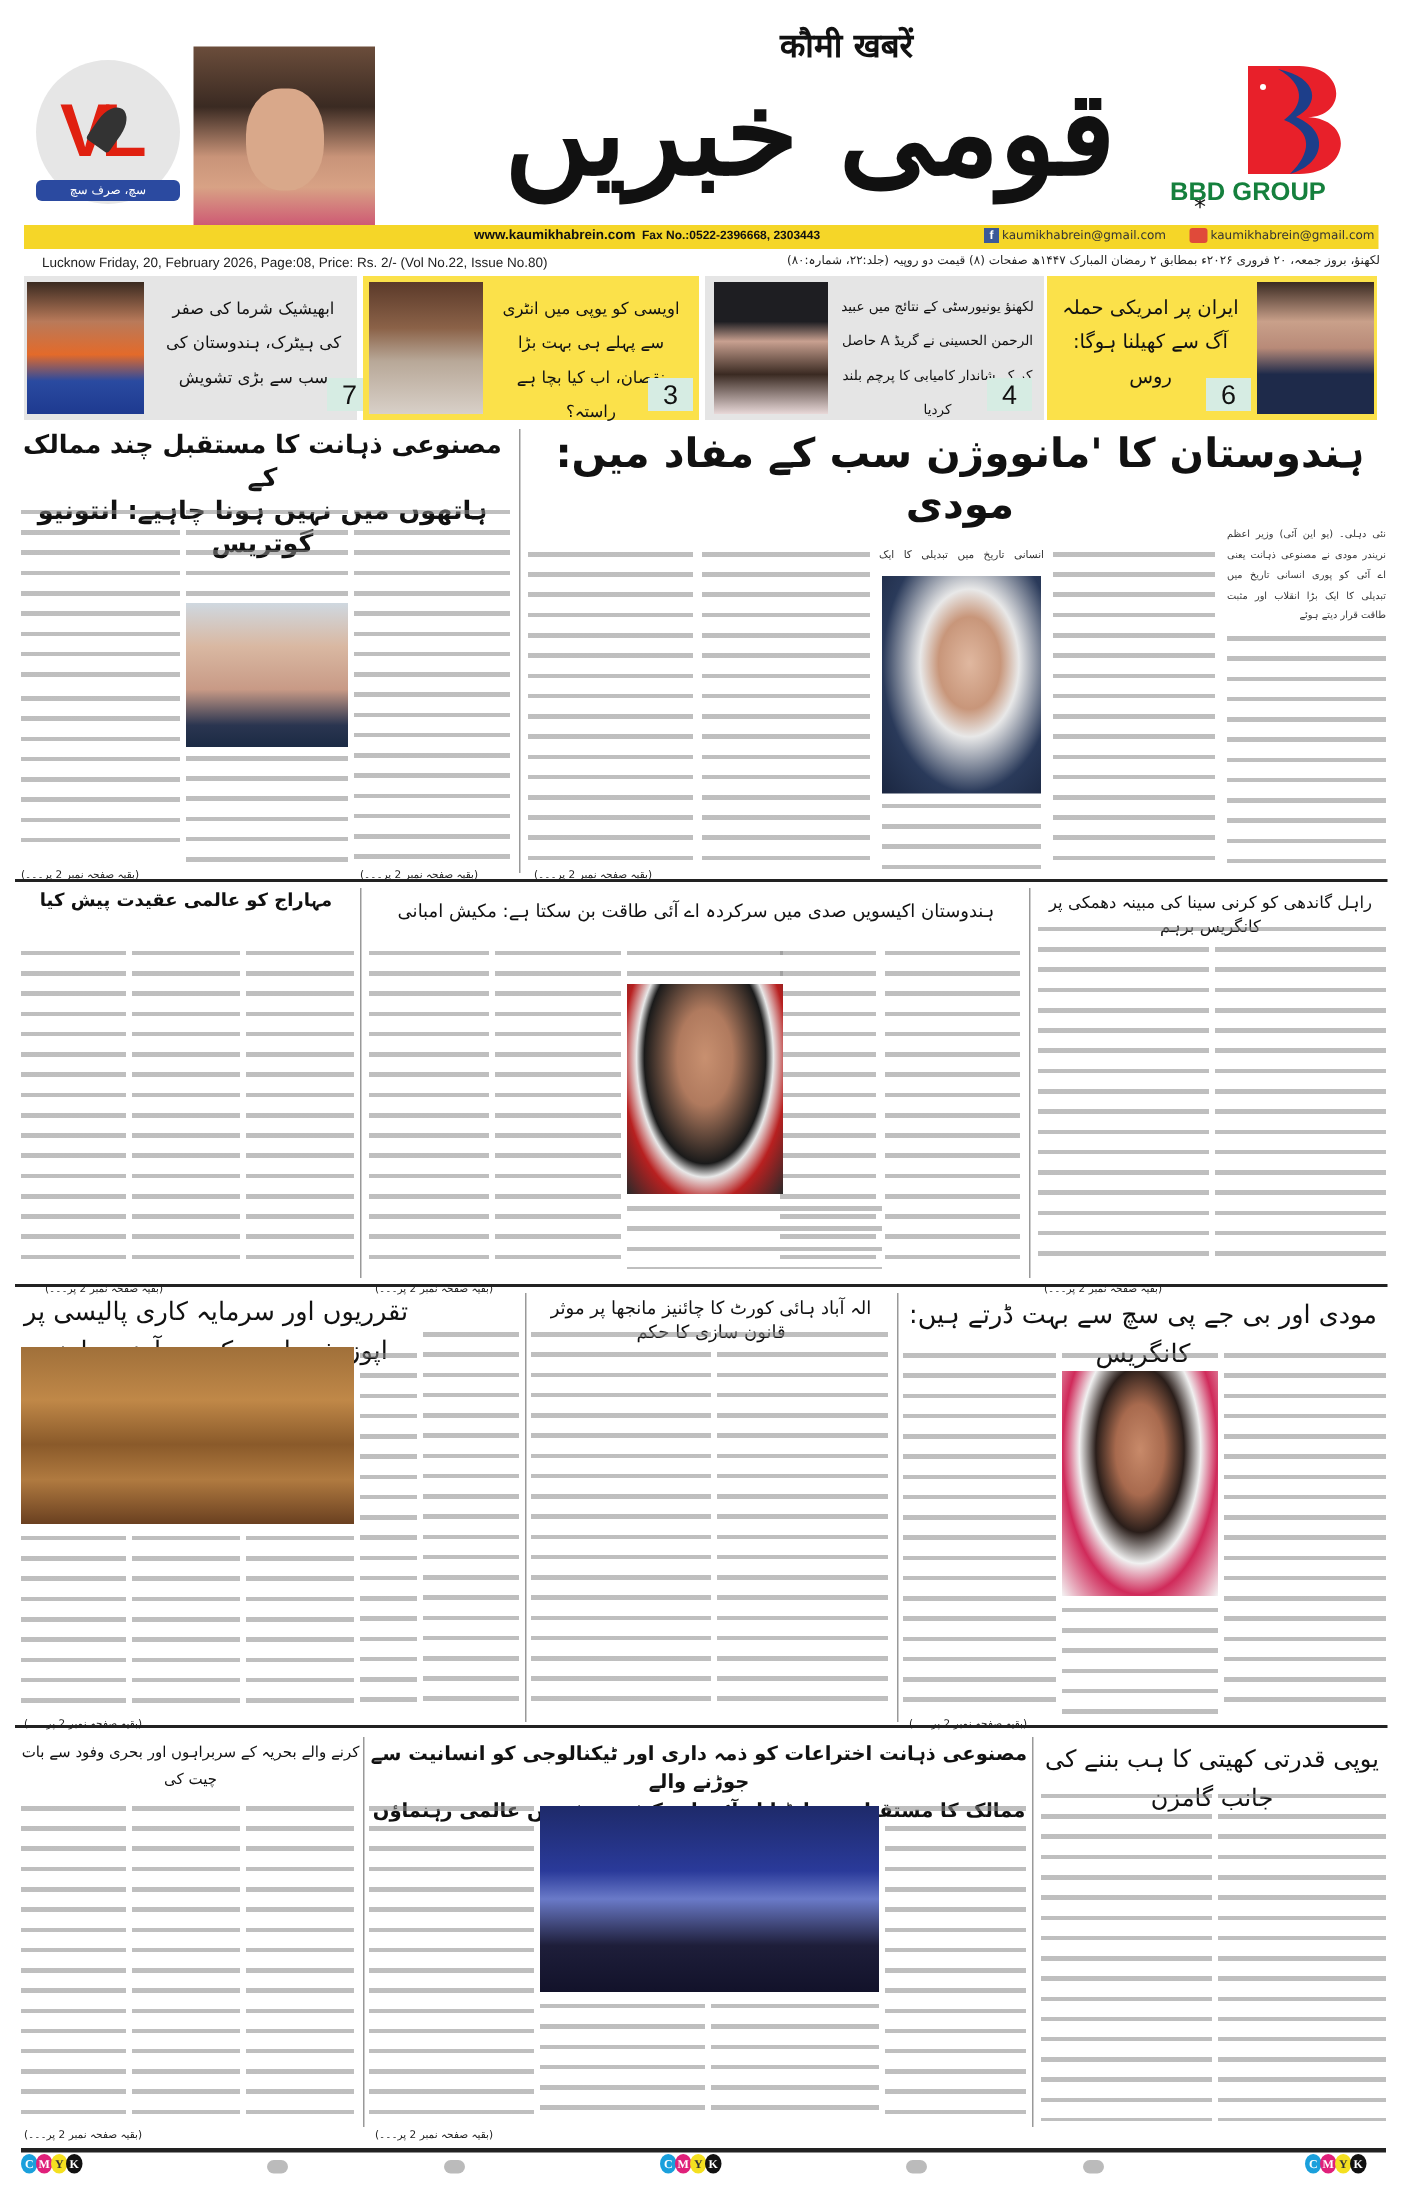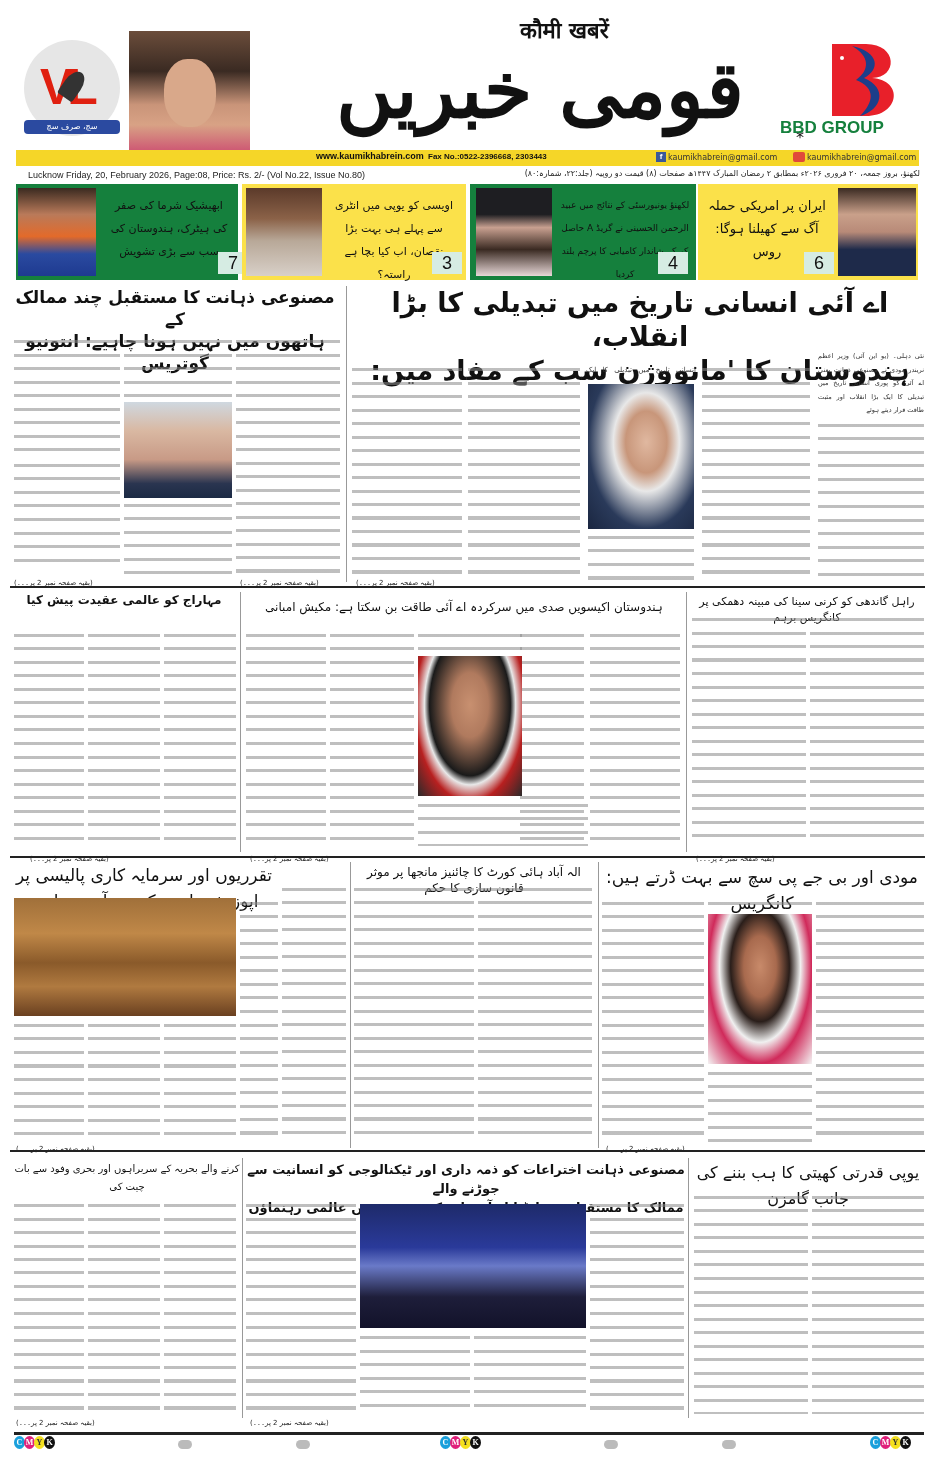--- a/index.html
+++ b/index.html
@@ -25,21 +25,21 @@
   .fax { left: 428px; top: 152px; font: bold 8px "Liberation Sans", sans-serif; }
   .fb-mail { left: 656px; top: 152px; font-size: 8px; color: #333; }
   .fb-icon { display: inline-block; width: 10px; height: 10px; background: #3b5998; color: #fff; font: bold 8px "Liberation Sans", sans-serif; text-align: center; line-height: 10px; margin-right: 2px; vertical-align: middle; }
   .gm-mail { left: 793px; top: 152px; font-size: 8px; color: #333; }
   .gm-icon { display: inline-block; width: 12px; height: 10px; background: #e04a3a; margin-right: 2px; vertical-align: middle; border-radius: 2px; }
   .dateline-en { left: 16px; top: 170px; font: 9px "Liberation Sans", sans-serif; color: #222; padding-left: 12px; }
   .dateline-ur { left: 470px; top: 169px; width: 450px; font-size: 8px; color: #222; text-align: right; direction: rtl; }
 
   
   .teaser { top: 184px; height: 96px; }
-  .teaser.orange { background: #15803d; }
+  .teaser.orange { background: #e5e5e5; }
   .teaser.yellow { background: #fbe14a; }
   .teaser .pic { position: absolute; top: 4px; width: 78px; height: 88px; }
   .teaser .txt { position: absolute; top: 10px; font-size: 11px; line-height: 23px; direction: rtl; text-align: center; color: #111; }
   .teaser .num { position: absolute; bottom: 6px; width: 30px; height: 22px; background: #d6ece3; font: 18px "Liberation Sans", sans-serif; text-align: center; line-height: 22px; }
 
   
   .hl { font-weight: bold; direction: rtl; text-align: center; color: #111; }
   .col-text { font-size: 6.5px; line-height: 13.5px; color: #555; direction: rtl; text-align: justify; overflow: hidden; }
   .fake-lines { background: repeating-linear-gradient(180deg, transparent 0 4px, #8a8a8a 4px 7px, transparent 7px 13.5px); opacity: .55; }
   .rule-h { height: 2px; background: #222; }
@@ -104,21 +104,20 @@
   <div class="txt" style="left:4px;width:130px;font-size:13px;">ایران پر امریکی حملہ آگ سے کھیلنا ہوگا: روس</div>
   <div class="num" style="left:106px;">6</div>
   <div class="pic" style="left:140px;width:78px;background:linear-gradient(180deg,#3a2a22 0%,#c9a08a 30%,#b88a78 50%,#1e2a4a 70%,#1e2a4a 100%);"></div>
 </div>
 
 <div class="abs hl" style="left:10px;top:286px;width:330px;font-size:17px;line-height:22px;">
   <div>مصنوعی ذہانت کا مستقبل چند ممالک کے</div>
   <div>ہاتھوں میں نہیں ہونا چاہیے: انتونیو گوتریس</div>
 </div>
 <div class="abs hl" style="left:355px;top:286px;width:570px;font-size:27px;line-height:34px;">
-  <div>اے آئی انسانی تاریخ میں تبدیلی کا بڑا انقلاب،</div>
   <div>ہندوستان کا 'مانووژن سب کے مفاد میں: مودی</div>
 </div>
 
 <div class="abs col-text fake-lines" style="left:236px;top:336px;width:104px;height:240px;"></div>
 <div class="abs col-text fake-lines" style="left:124px;top:336px;width:108px;height:96px;"></div>
 <div class="abs col-text fake-lines" style="left:14px;top:336px;width:106px;height:120px;"></div>
 <div class="abs photo" style="left:124px;top:402px;width:108px;height:96px;background:linear-gradient(180deg,#cfd8e0 0%,#d9b8a2 30%,#c89a86 60%,#2a3550 85%,#1b2a44 100%);"></div>
 <div class="abs col-text fake-lines" style="left:124px;top:500px;width:108px;height:76px;"></div>
 <div class="abs col-text fake-lines" style="left:14px;top:460px;width:106px;height:104px;"></div>
 <div class="abs more" style="left:14px;top:568px;">(بقیہ صفحہ نمبر 2 پر۔۔۔)</div>

